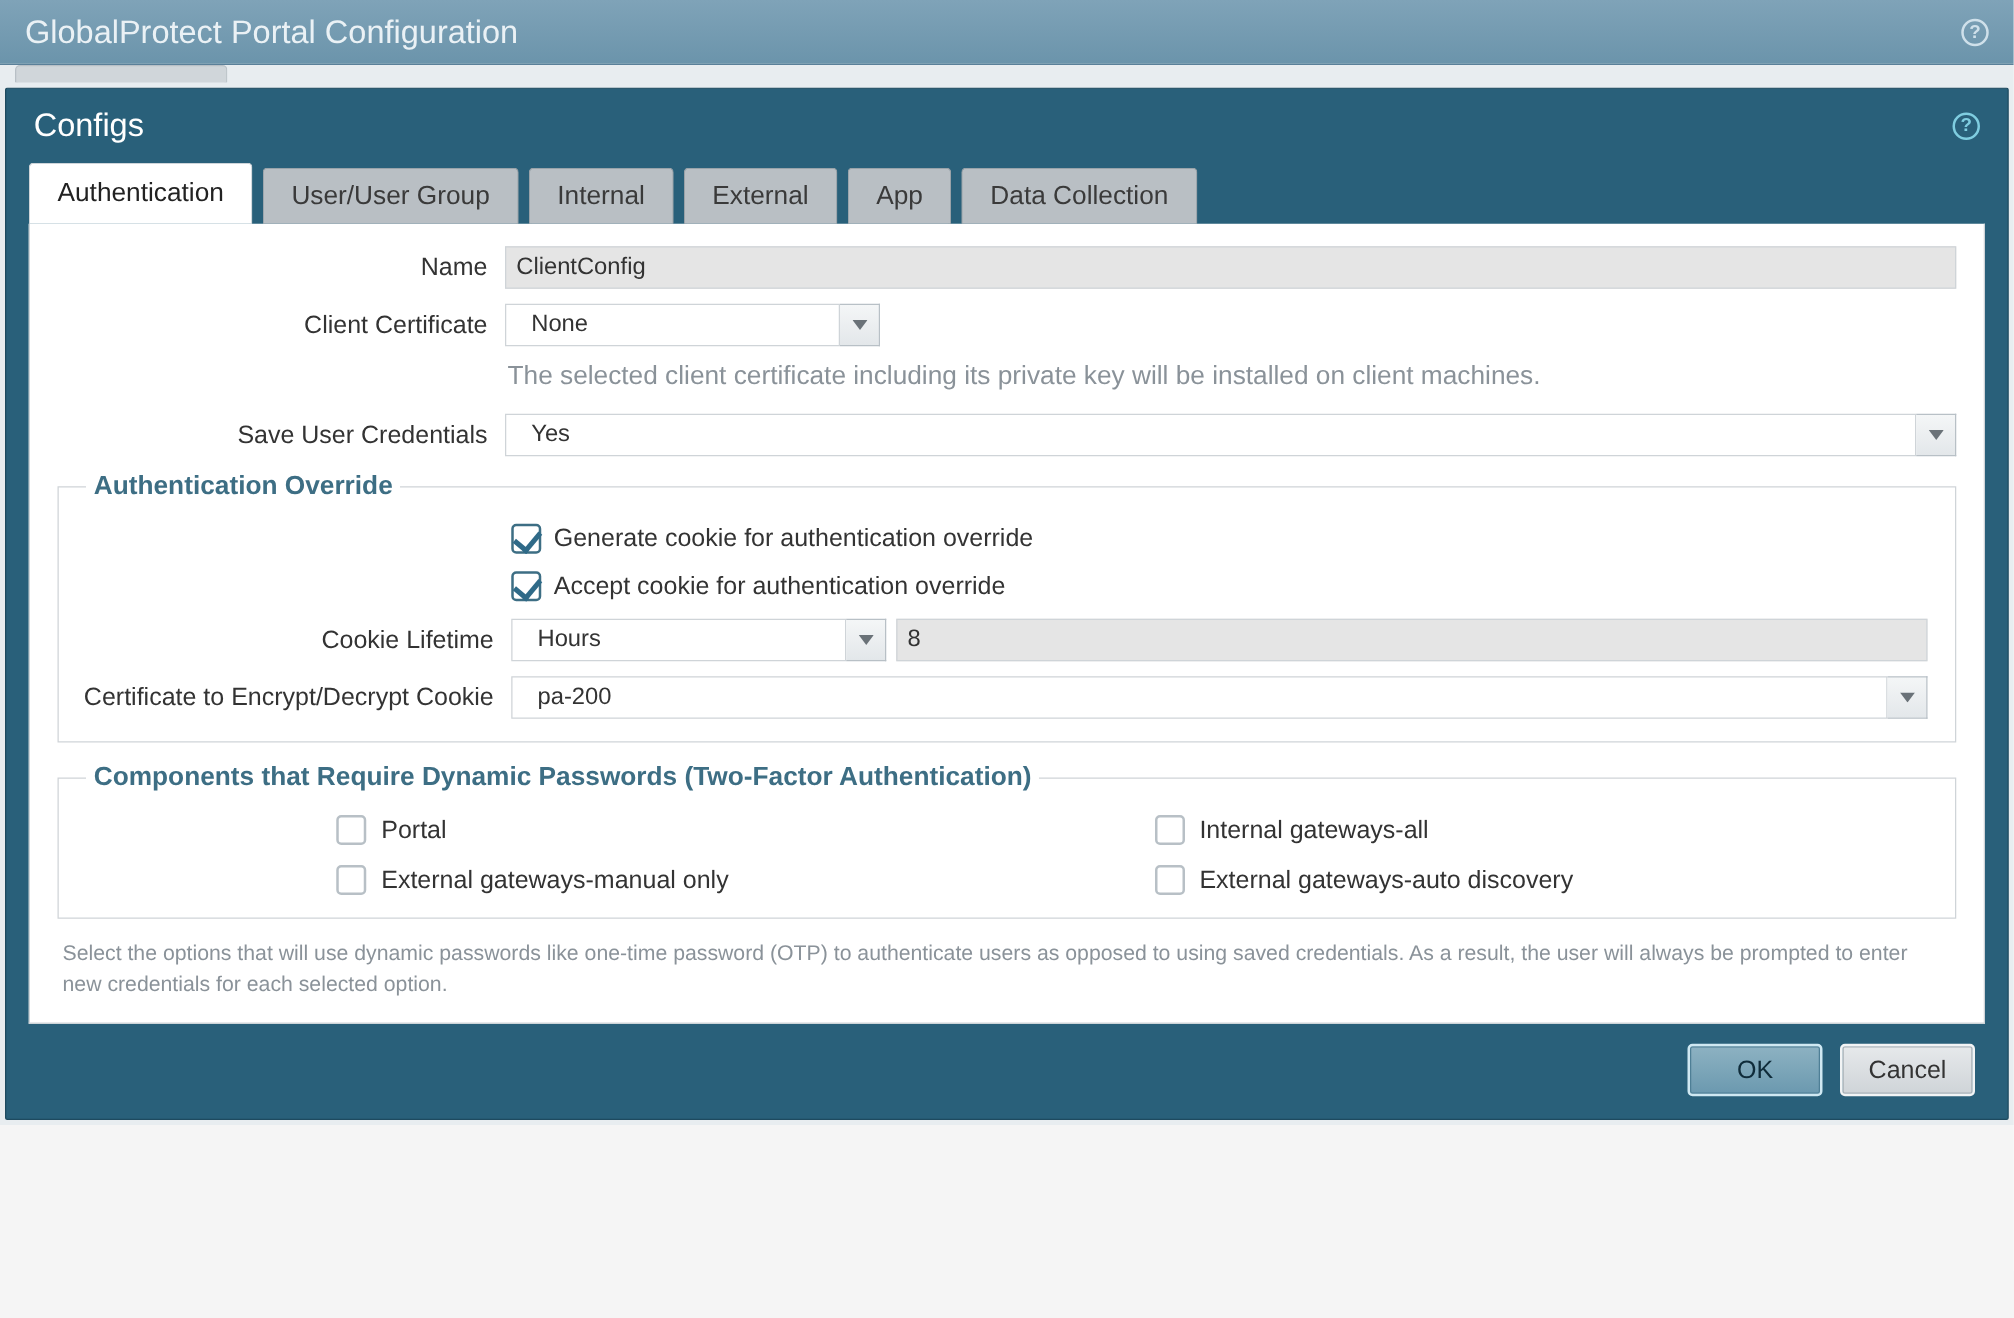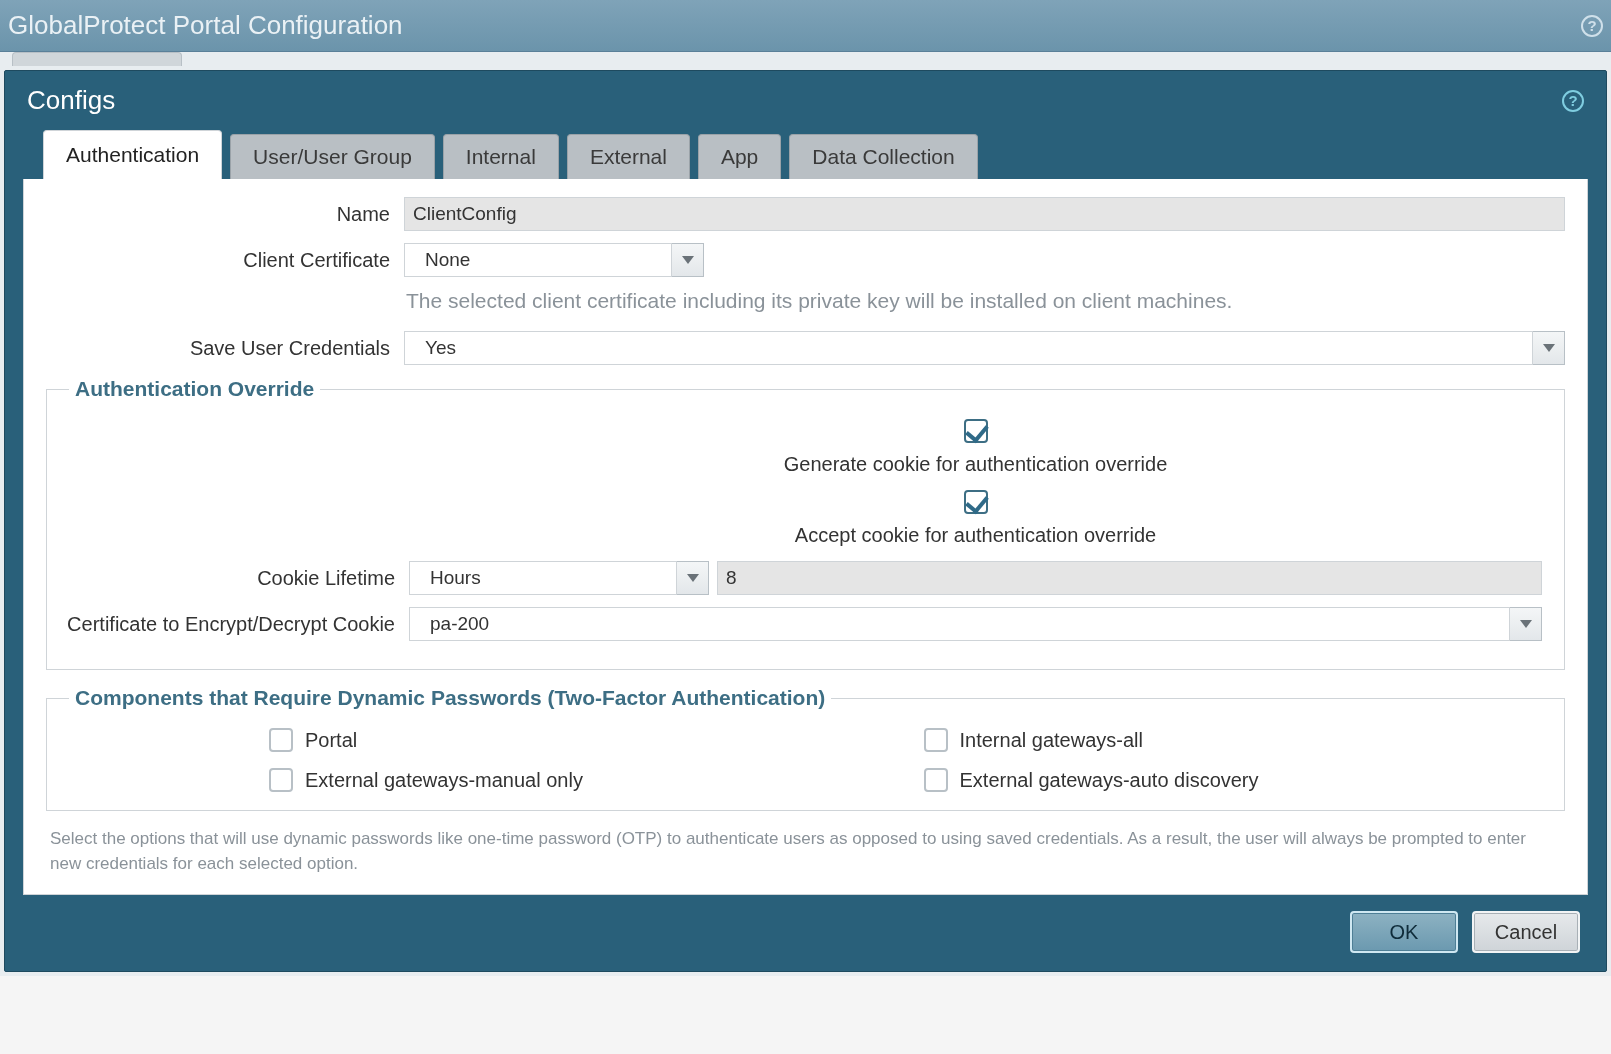--- a/index.html
+++ b/index.html
@@ -7,21 +7,21 @@
     margin: 0; padding: 0;
     font-family: "Helvetica Neue", Arial, sans-serif;
     font-size: 18px;
     color: #333;
     background: #f5f5f5;
     width: 1611px;
   }
   .outer-header {
     background: linear-gradient(#7fa3b8, #6b94ab);
     color: #eaf1f5;
-    padding: 10px 8px;
+    padding: 10px 20px;
     font-size: 26px;
     display: flex;
     justify-content: space-between;
     align-items: center;
     border-bottom: 1px solid #5a8099;
   }
   .help-icon {
     width: 22px; height: 22px;
     border: 2px solid #cfe0ea;
     border-radius: 50%;
@@ -81,21 +81,20 @@
     border: 1px solid #9aa2a8;
     border-bottom: none;
     cursor: pointer;
   }
   .tab.active {
     background: #ffffff;
     color: #222;
     border-color: #cfd4d8;
     padding-top: 12px;
     padding-bottom: 12px;
-    margin-left: 20px;
   }
   .tab-content {
     background: #ffffff;
     margin: 0 18px;
     border: 1px solid #cfd4d8;
     border-top: none;
     padding: 18px 22px 16px 22px;
   }
   .form-row {
     display: flex;
@@ -159,21 +158,20 @@
     color: #3d6e84;
     padding: 0 6px;
   }
   .chk-row {
     display: flex;
     align-items: center;
     gap: 10px;
     font-size: 20px;
     margin-bottom: 14px;
     margin-left: 340px;
-    flex-direction: column;
   }
   .chk {
     width: 24px; height: 24px;
     border: 2px solid #3d6e84;
     border-radius: 4px;
     display: flex; align-items: center; justify-content: center;
     cursor: pointer;
     background: #fff;
     position: relative;
   }
@@ -310,21 +308,21 @@
             <div class="select-display" style="flex:1">Hours</div>
             <div class="select-btn">
               <svg viewBox="0 0 12 8">
                   <polygon points="0,0 12,0 6,8" fill="#6a7278"></polygon>
                 </svg>
             </div>
           </div>
           <input class="txt-input" type="text" style="flex: 1 1 0%;" value="8">
         </div>
 
-        <div class="form-row" style="margin-left:-18px; margin-bottom:10px">
+        <div class="form-row" style="margin-left:-18px; margin-bottom:0">
           <div class="lbl" style="width:350px">Certificate to Encrypt/Decrypt Cookie</div>
           <div class="select-wrap" style="flex:1">
             <div class="select-display" style="flex:1">pa-200</div>
             <div class="select-btn">
               <svg viewBox="0 0 12 8">
                   <polygon points="0,0 12,0 6,8" fill="#6a7278"></polygon>
                 </svg>
             </div>
           </div>
         </div>

